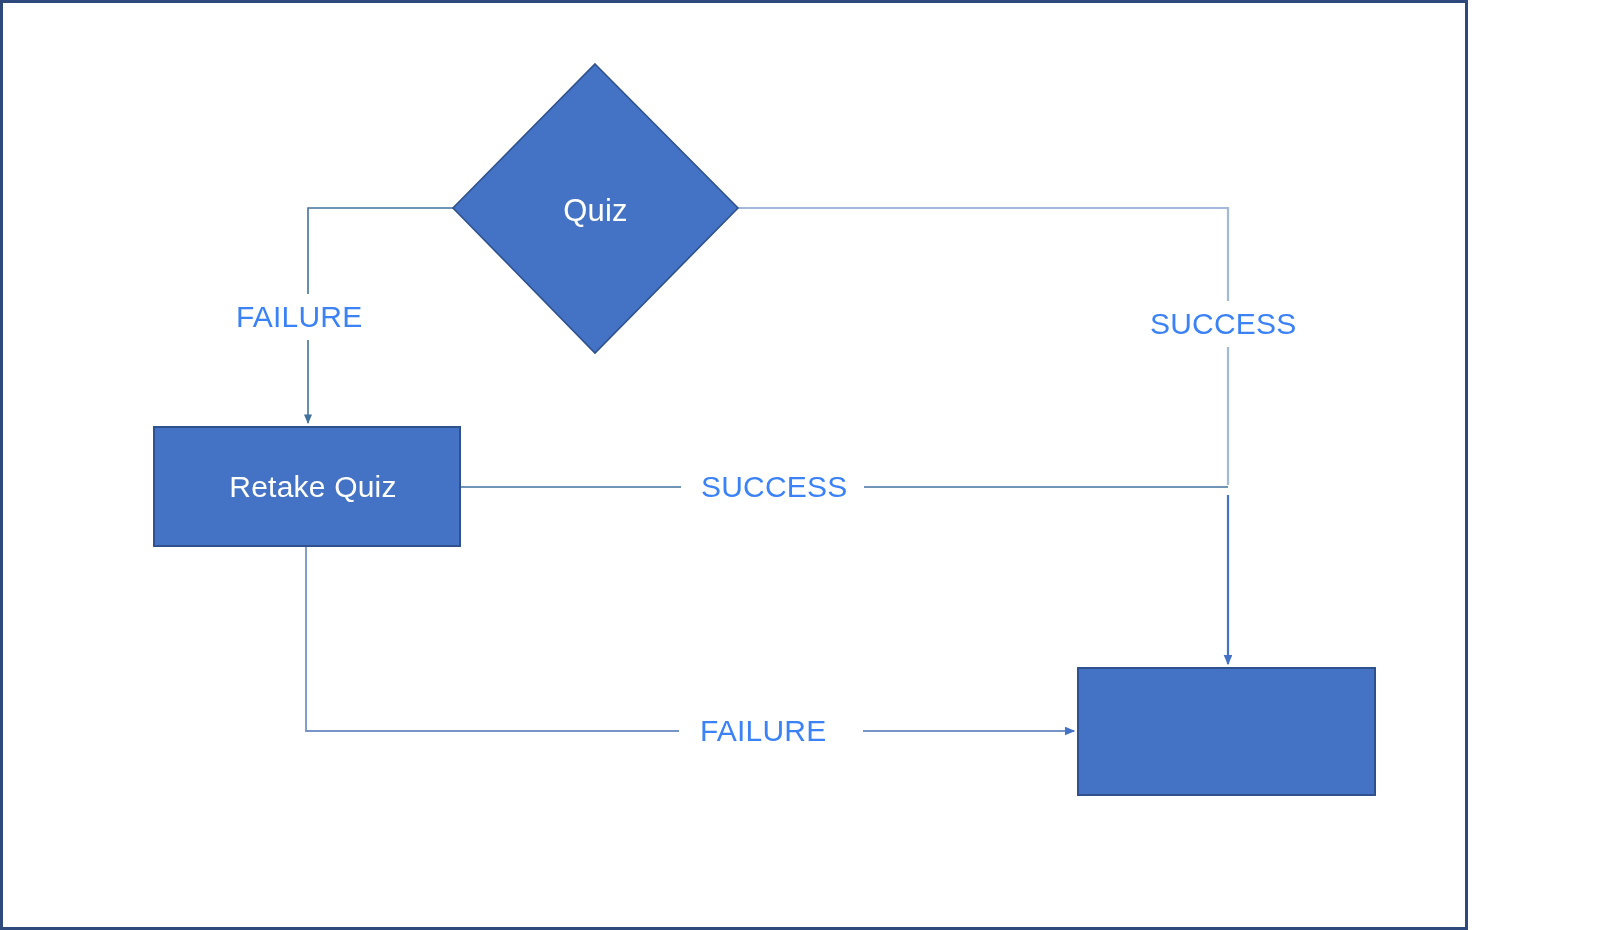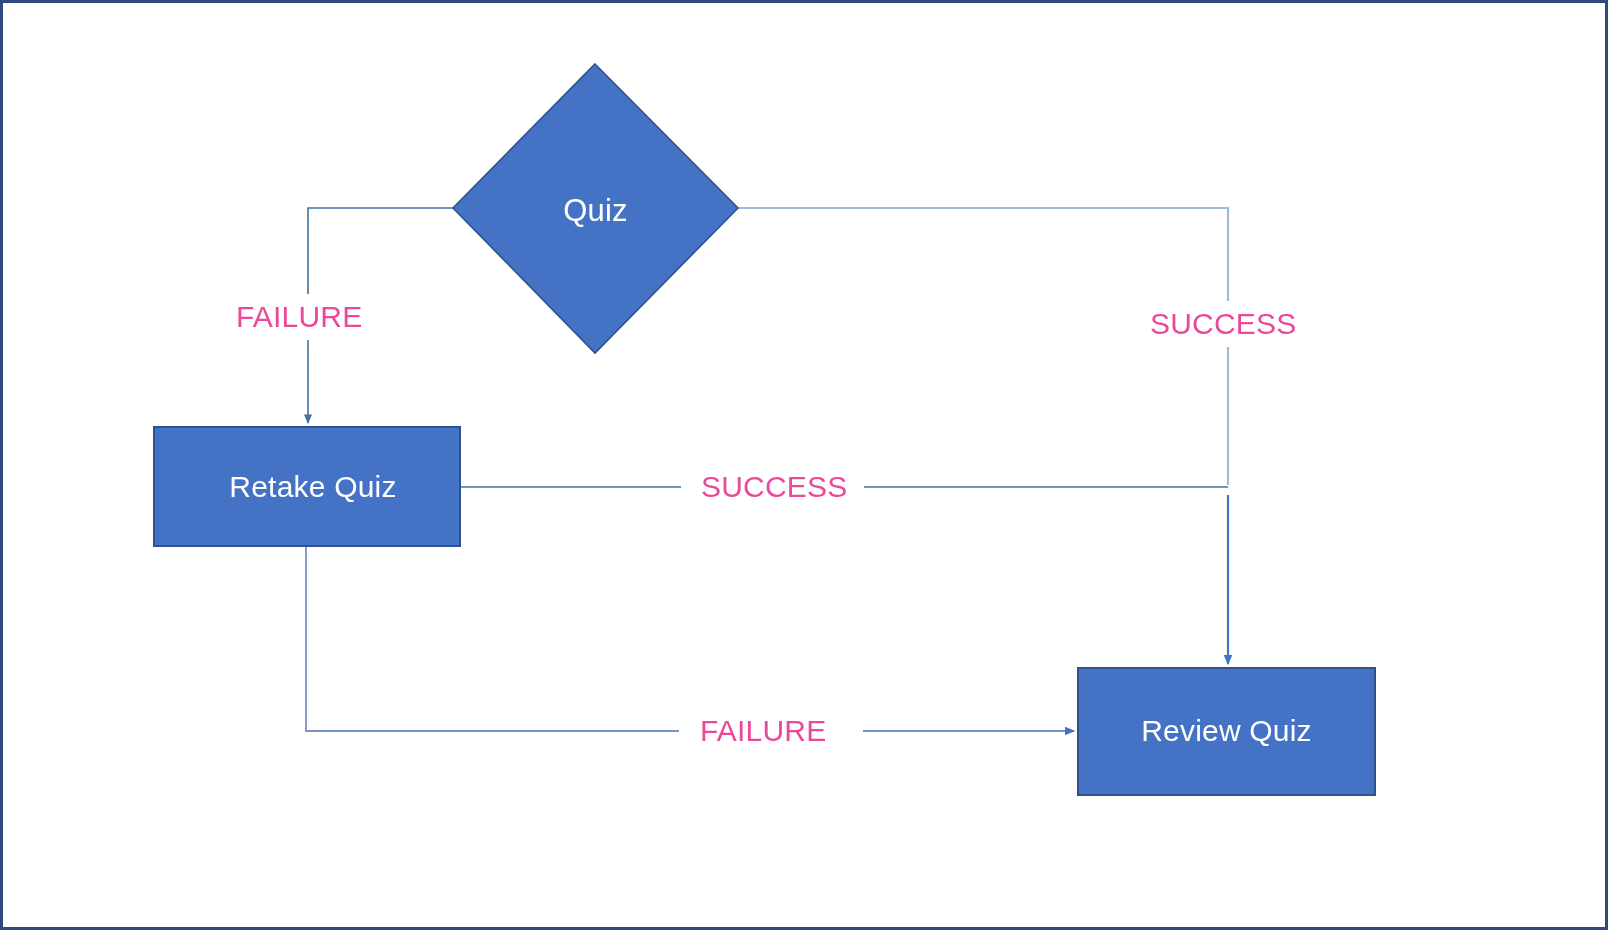--- a/index.html
+++ b/index.html
@@ -6,21 +6,21 @@
   html, body {
     margin: 0;
     padding: 0;
     background: #ffffff;
   }
   body {
     font-family: "Liberation Sans", sans-serif;
   }
   #canvas {
     position: relative;
-    width: 1608px;
+    width: 1468px;
     height: 930px;
     background: #ffffff;
     box-sizing: border-box;
     border: 3px solid #2e4a7d;
     overflow: hidden;
   }
   #diagram-svg {
     position: absolute;
     left: 0;
     top: 0;
@@ -32,21 +32,21 @@
     color: #ffffff;
     font-size: 30px;
     font-family: "Liberation Sans", sans-serif;
     white-space: nowrap;
     text-align: center;
     line-height: 1;
     letter-spacing: 0.2px;
   }
   .edge-label {
     position: absolute;
-    color: #ec4899;
+    color: #3b82f6;
     font-size: 30px;
     font-family: "Liberation Sans", sans-serif;
     white-space: nowrap;
     background: #ffffff;
     padding: 0 14px;
     line-height: 1.05;
     letter-spacing: 0.2px;
   }
   .diamond-label {
     font-size: 31px;
@@ -92,21 +92,20 @@
 
     <rect x="151" y="424" width="306" height="119" fill="#4472C4" stroke="#2F528F" stroke-width="2"></rect>
 
     <rect x="1075" y="665" width="297" height="127" fill="#4472C4" stroke="#2F528F" stroke-width="2"></rect>
   </svg>
 
   <div class="node-label diamond-label" style="left:450px; top:192px; width:285px;">Quiz</div>
 
   <div class="node-label" style="left:151px; top:469px; width:306px;padding-left:6px;">Retake Quiz</div>
 
-  <div class="node-label" style="left:1075px; top:713px; width:297px;">Review Quiz</div>
 
   <div class="edge-label" style="left:219px; top:298px;">FAILURE</div>
 
   <div class="edge-label" style="left:1133px; top:305px;">SUCCESS</div>
 
   <div class="edge-label" style="left:684px; top:468px;">SUCCESS</div>
 
   <div class="edge-label" style="left:683px; top:712px;">FAILURE</div>
 
 </div>

